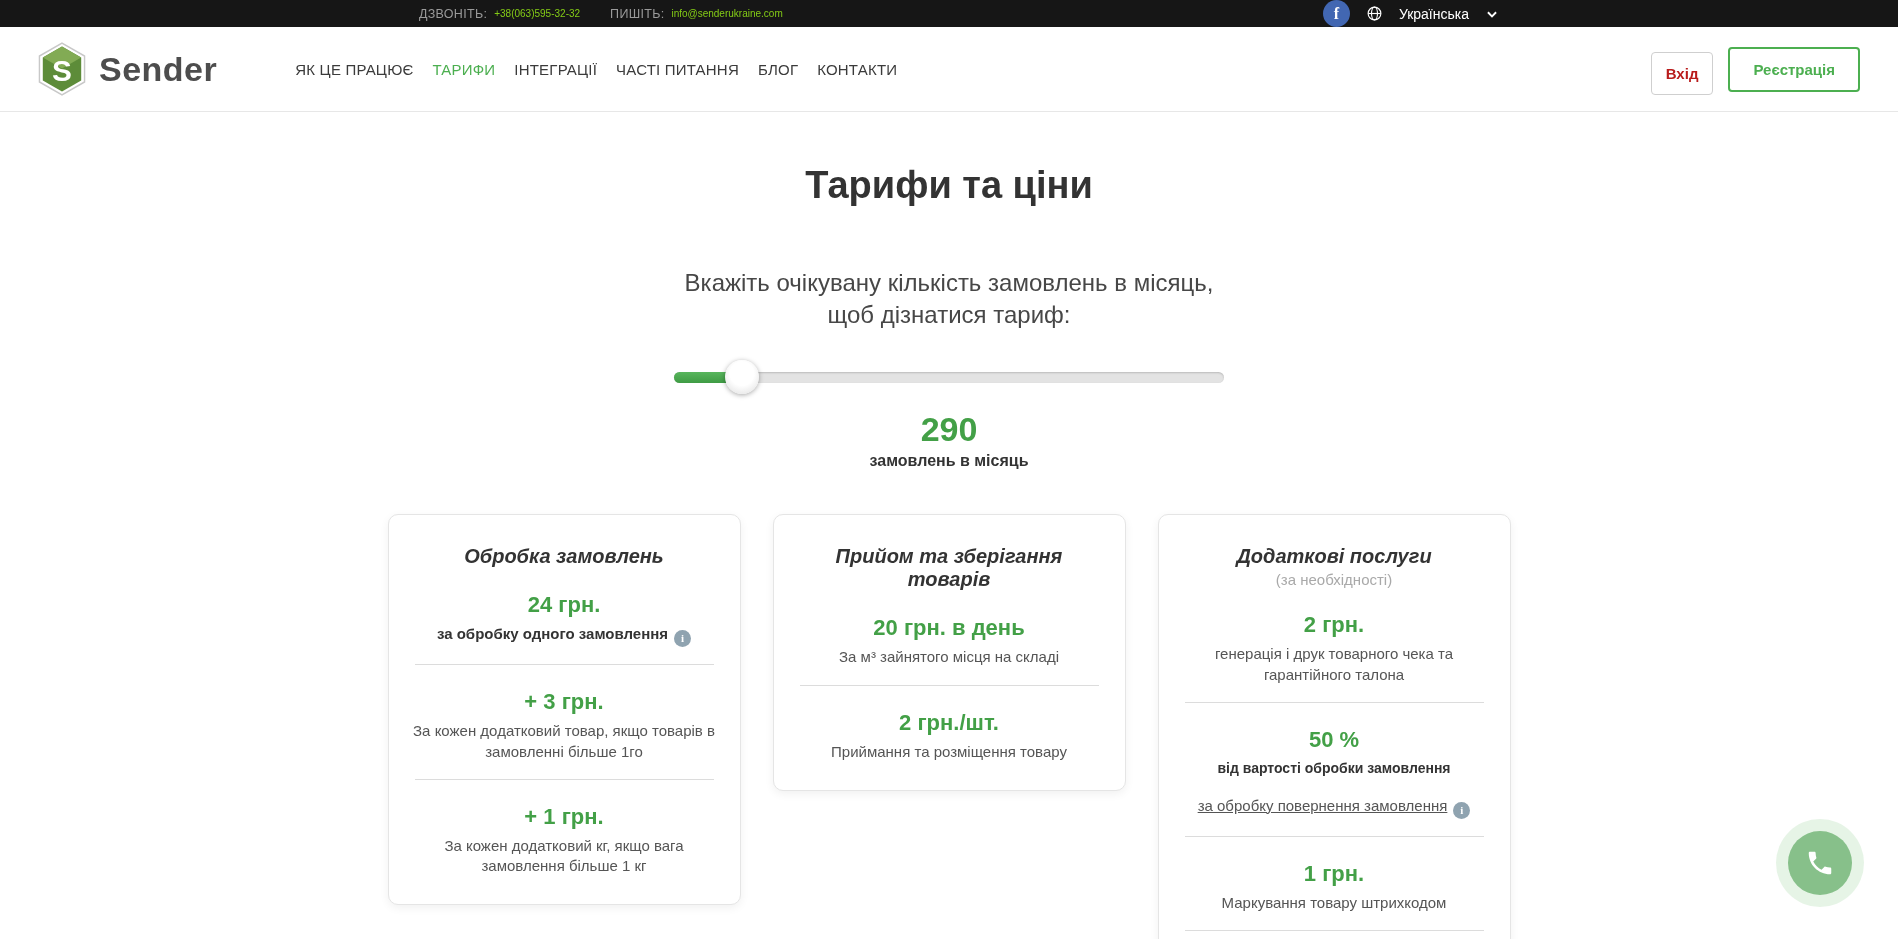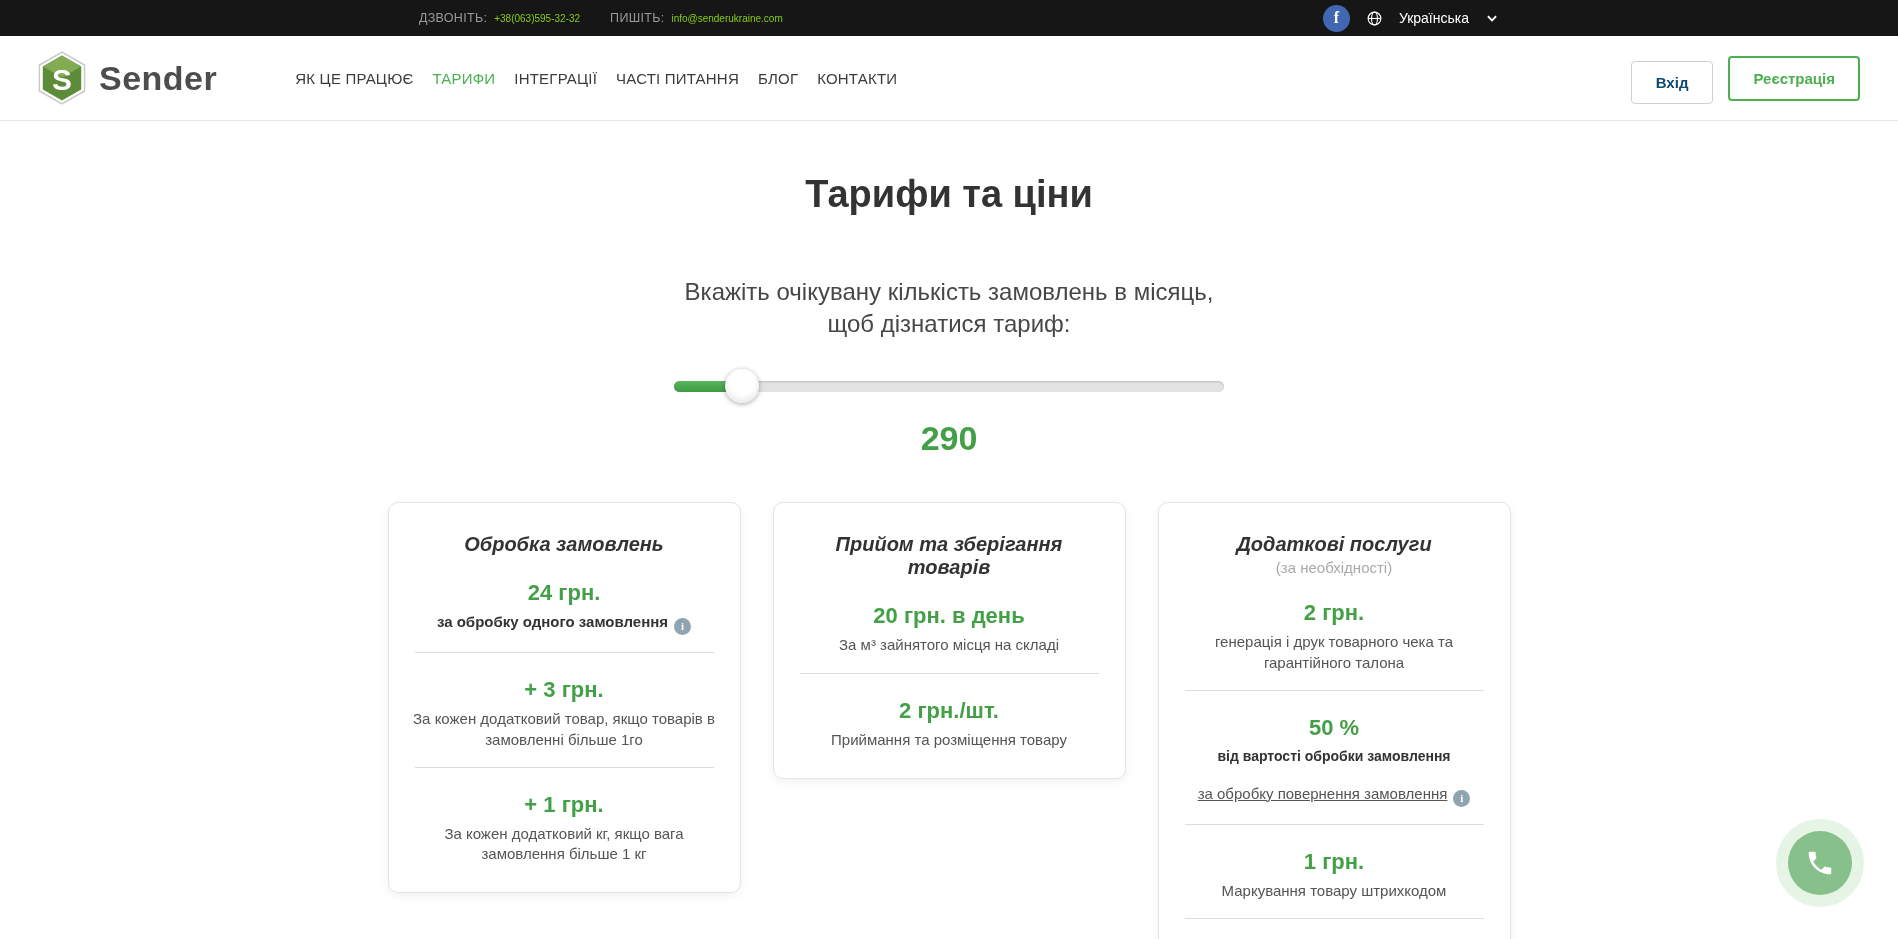--- a/index.html
+++ b/index.html
@@ -1,20 +1,20 @@
 <!DOCTYPE html>
 <html lang="uk"><head>
 <meta charset="utf-8">
 <style>
   * { margin:0; padding:0; box-sizing:border-box; }
   html,body { width:1898px; height:939px; overflow:hidden; background:#fff;
               font-family:"Liberation Sans", sans-serif; color:#333; }
 
   
-  .topbar { height:36px; background:#161616; display:flex; align-items:center; }
+  .topbar { height:27px; background:#161616; display:flex; align-items:center; }
   .topbar-inner { width:1100px; margin:0 auto; display:flex; align-items:center;
                   justify-content:space-between; }
   .contact-group { display:flex; align-items:center; gap:30px; padding-left:20px; }
   .contact-pair { display:flex; align-items:center; gap:7px; }
   .contact-label { color:#9a9a9a; font-size:12.5px; letter-spacing:.3px; }
   .contact-value { color:#84cc16; font-size:10px; font-weight:normal; }
   .locale-group { display:flex; align-items:center; gap:16px; }
   .fb-circle { width:27px; height:27px; border-radius:50%; background:#4267B2; color:#fff;
                display:flex; align-items:center; justify-content:center;
                font-weight:bold; font-size:16px; cursor:pointer;
@@ -28,21 +28,21 @@
   .brand { display:flex; align-items:center; gap:13px; margin-right:78px; cursor:pointer; }
   .brand-name { font-size:34px; font-weight:bold; color:#4d4d4d; letter-spacing:.5px; }
   .nav { display:flex; align-items:center; gap:19px; list-style:none; }
   .nav-link { font-size:15px; color:#3b3b3b; letter-spacing:.2px; cursor:pointer;
               white-space:nowrap; }
   .nav-link.active { color:#4caf50; }
   .header-spacer { flex:1; }
   .btn-row { display:flex; align-items:center; gap:15px; }
   .btn { border-radius:4px; font-size:15px; font-weight:bold; cursor:pointer;
          background:#fff; font-family:inherit; }
-  .btn-login { border:1px solid #cfcfcf; color:#0c4a6e; padding:12px 24px;margin-top:8px; }
+  .btn-login { border:1px solid #cfcfcf; color:#b91c1c; padding:12px 14px;margin-top:8px; }
   .btn-register { border:2px solid #4caf50; color:#4caf50; padding:12px 23px; }
 
   
   .main { text-align:center; }
   .page-title { font-size:38px; font-weight:bold; color:#333; margin-top:52px; }
   .slider-prompt { margin-top:60px; font-size:24px; color:#474747; line-height:1.32; }
   .slider-prompt span { display:block; }
 
   .slider-wrap { width:550px; height:34px; margin:30px auto 0; position:relative;
                  cursor:pointer; }
@@ -152,20 +152,21 @@
     <span>щоб дізнатися тариф:</span>
   </div>
 
   <div class="slider-wrap">
     <div class="slider-track"></div>
     <div class="slider-fill" id="slider-fill" style="width: 12.3%;"></div>
     <div class="slider-handle" id="slider-handle" style="left: calc(12.3% - 17px);"></div>
   </div>
 
   <div class="orders-value">290</div>
+  <div class="orders-label">замовлень в місяць</div>
 
   <div class="cards">
 
     <div class="card">
       <div class="card-title">Обробка замовлень</div>
       <div class="card-item">
         <div class="price">24 грн.</div>
         <div class="desc bold"><span>за обробку одного замовлення</span><span class="info-badge">i</span></div>
       </div>
       <div class="divider"></div>

